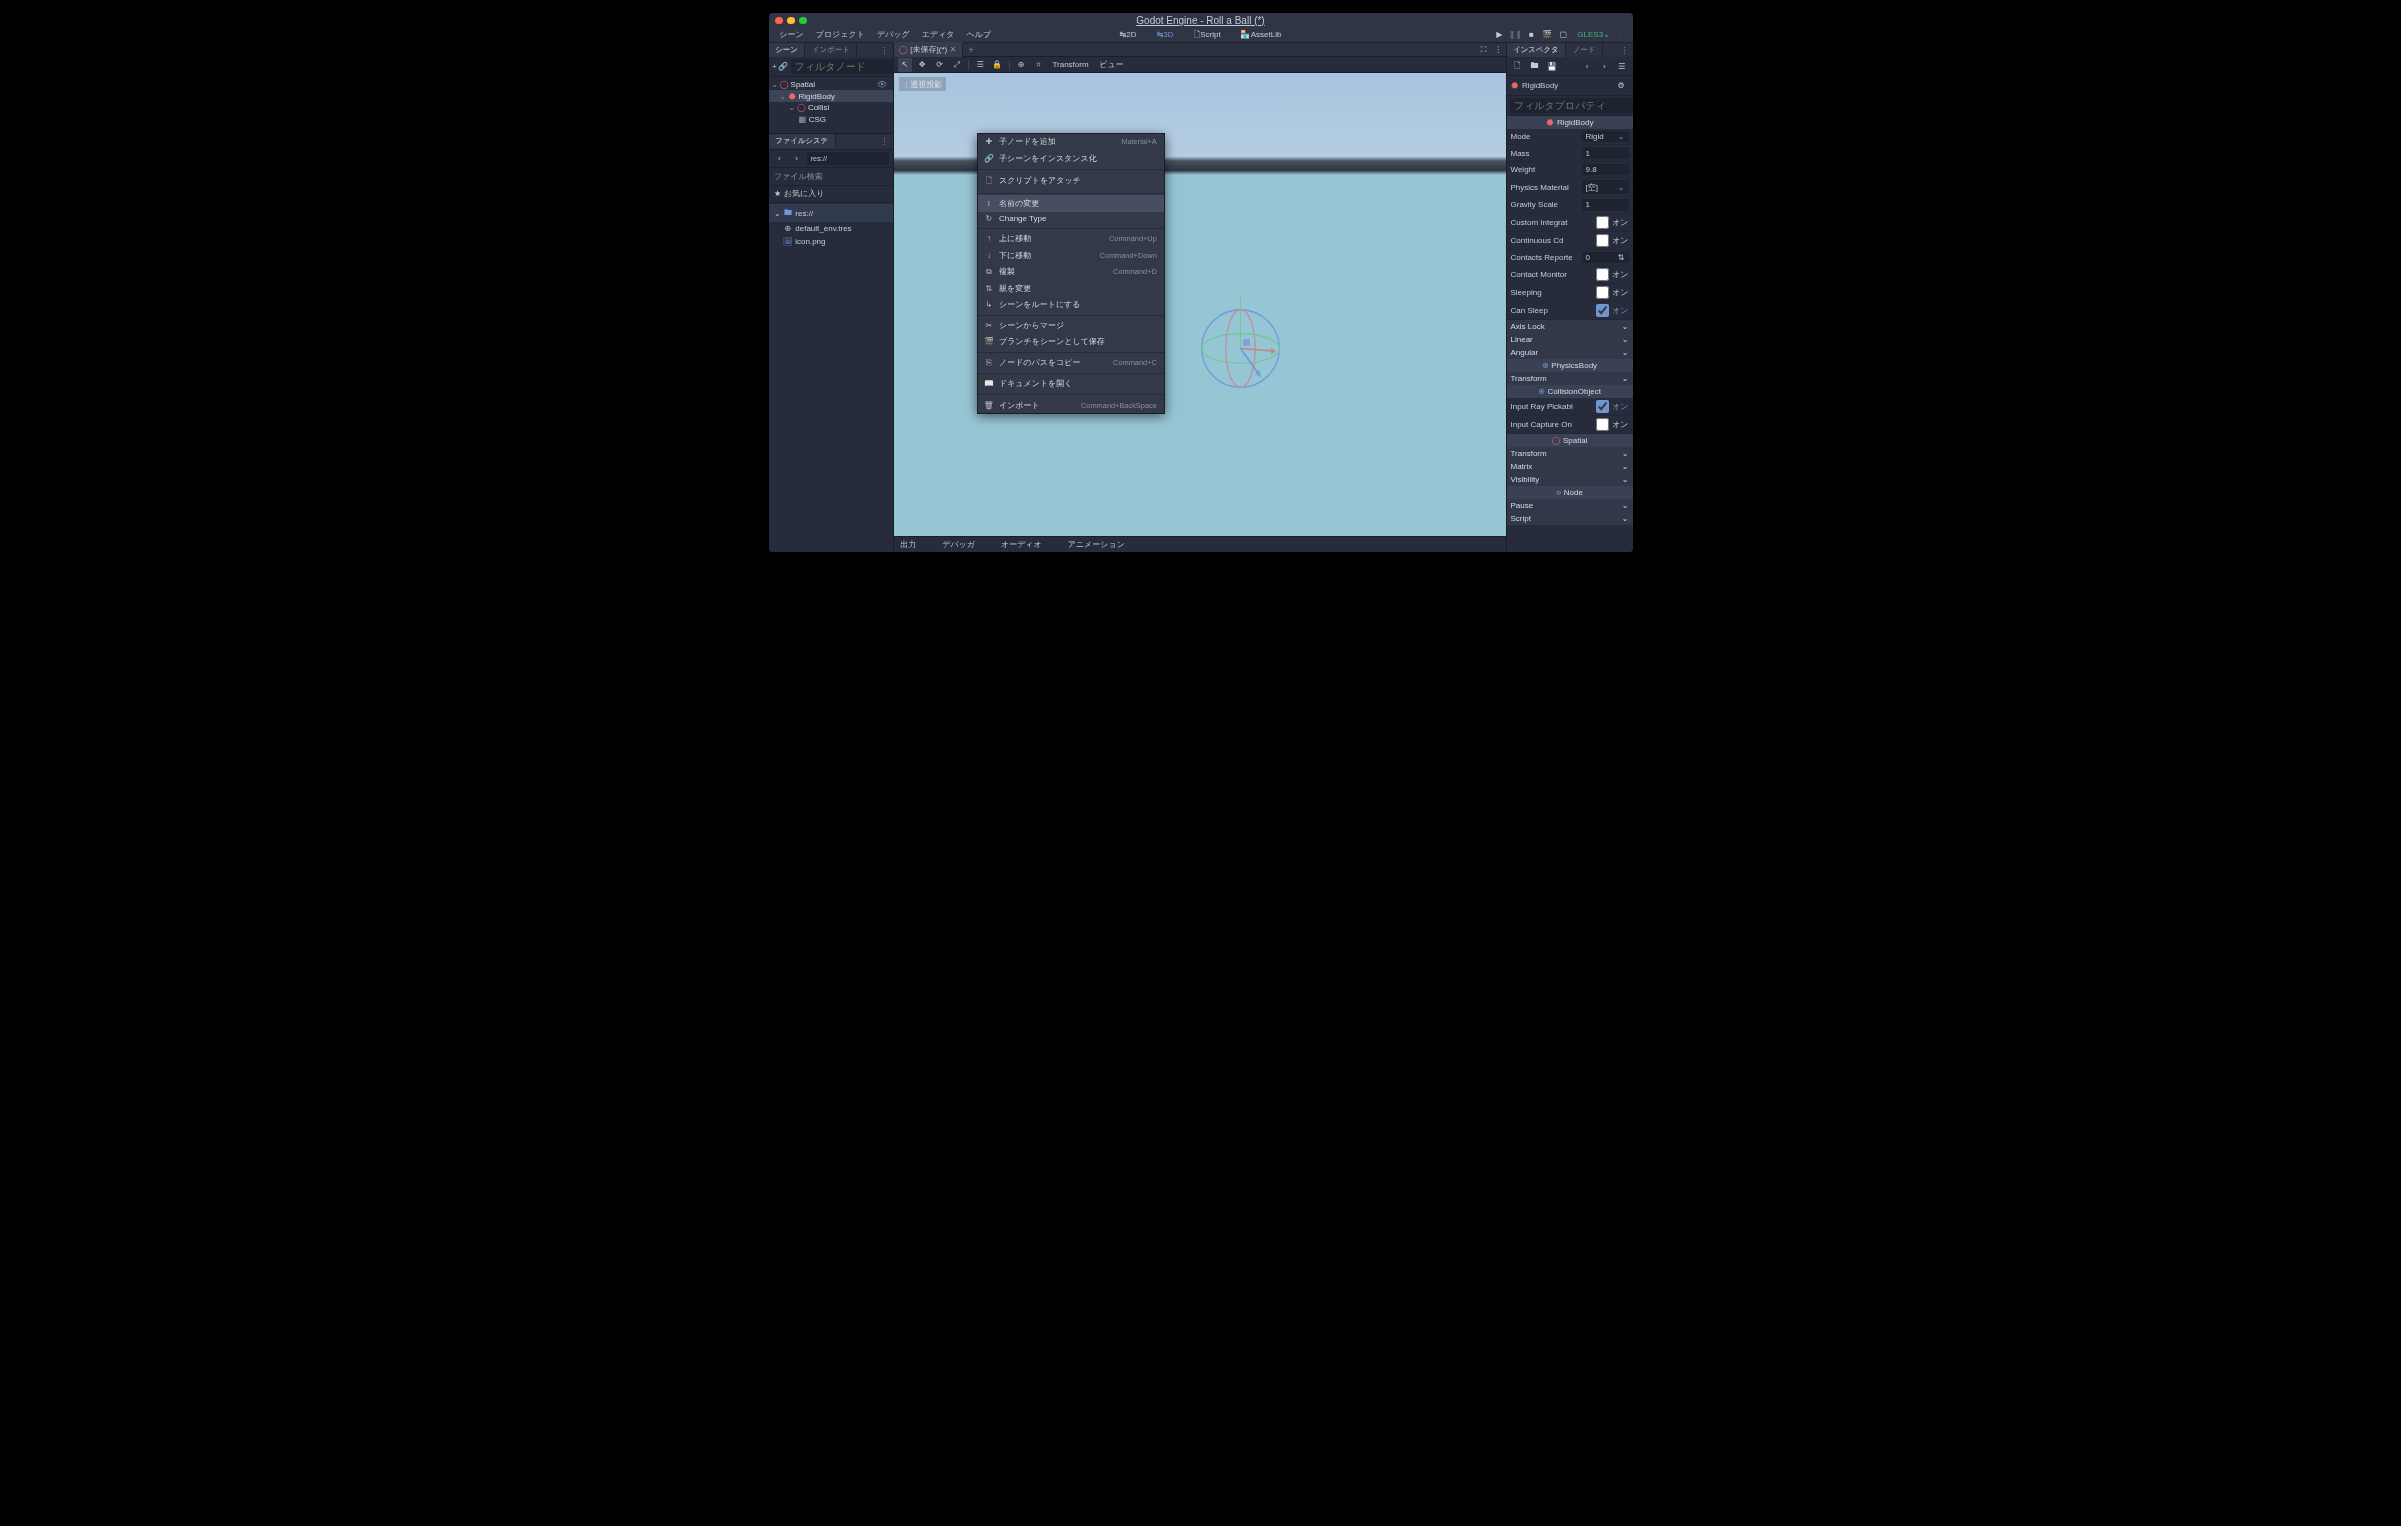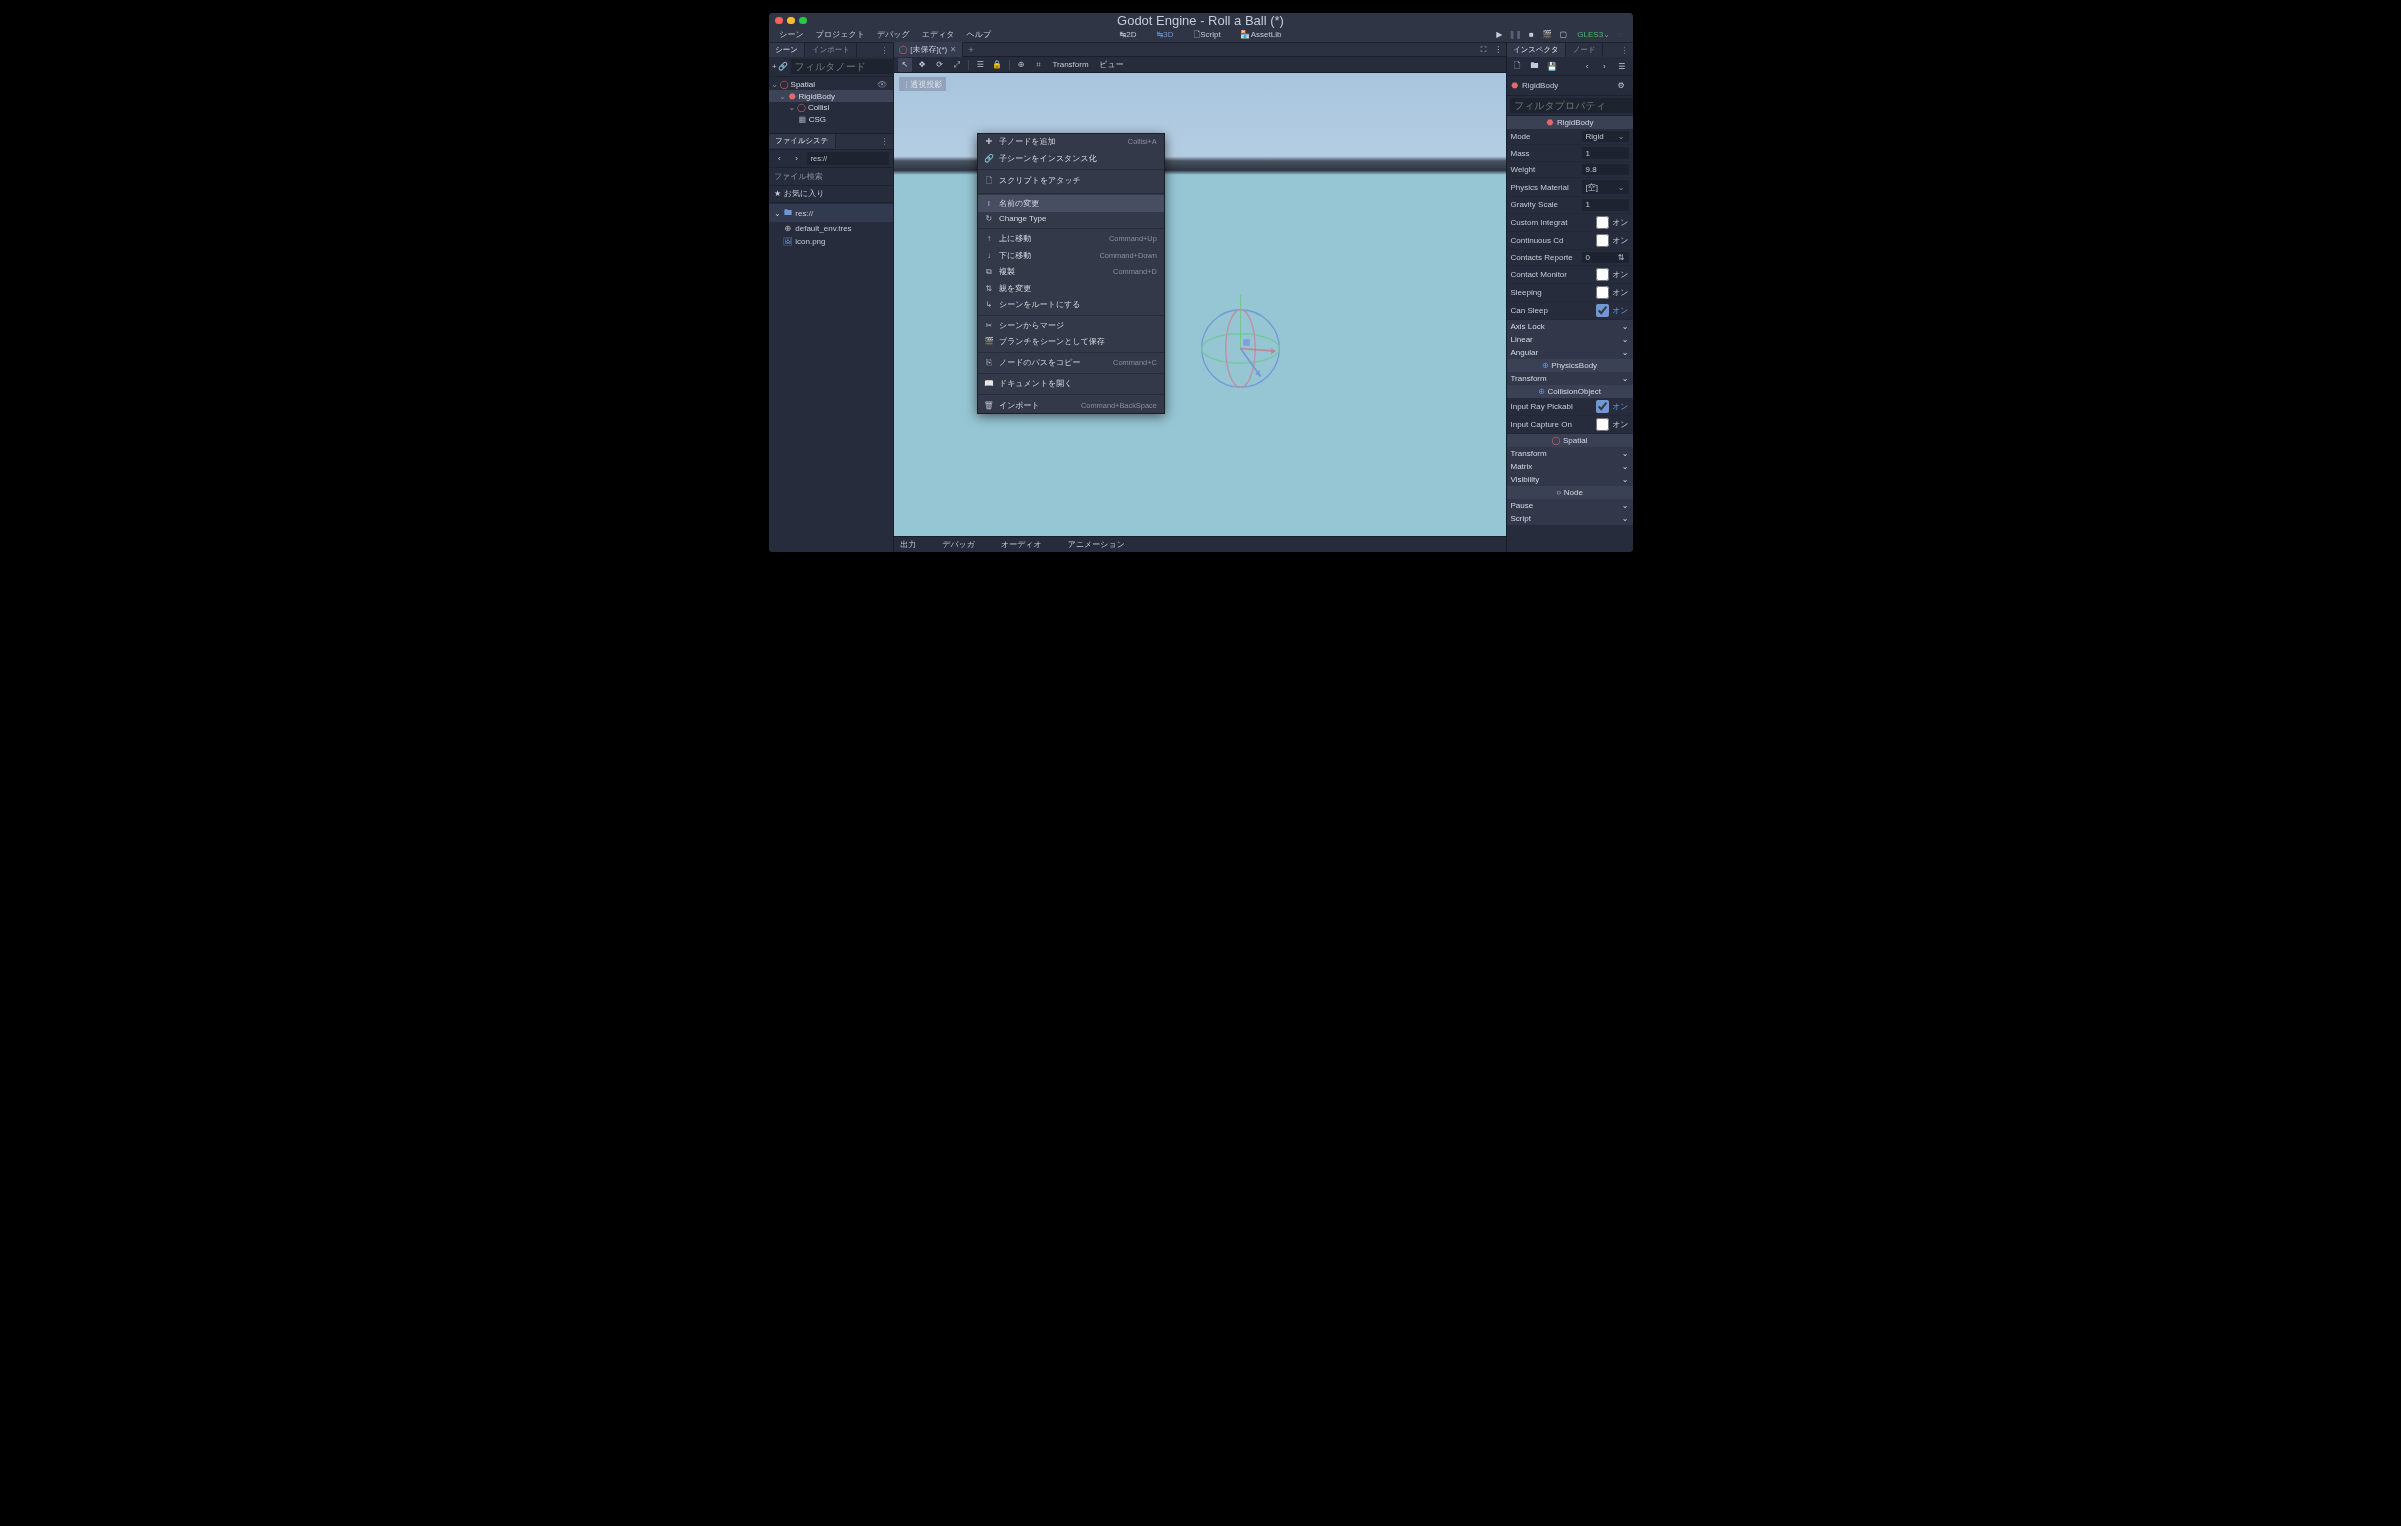--- a/index.html
+++ b/index.html
@@ -2,21 +2,21 @@
 <html><head>
   <meta charset="utf-8">
   <style>
     * { margin: 0; padding: 0; box-sizing: border-box; font-family: -apple-system, "Helvetica Neue", Arial, sans-serif; font-size: 8px; }
     body { background: #000; display: flex; justify-content: center; align-items: flex-start; padding: 13.4px 20px; }
     .window { width: 864px; background: #262c3b; border-radius: 4px; overflow: hidden; box-shadow: 0 6.7px 27px rgba(0,0,0,0.8); }
     .titlebar { height: 14.7px; background: #2f3545; display: flex; align-items: center; padding: 0 6.7px; position: relative; }
     .traffic { display: flex; gap: 4.7px; }
     .traffic span { width: 7.4px; height: 7.4px; border-radius: 50%; display: block; }
     .tf-red { background: #ff5f57; } .tf-yellow { background: #febc2e; } .tf-green { background: #28c840; }
-    .titlebar-title { position: absolute; left: 50%; transform: translateX(-50%); color: #c5cad6; font-size: 13px; }
+    .titlebar-title { position: absolute; left: 50%; transform: translateX(-50%); color: #c5cad6; font-size: 10px; text-decoration: underline; }
     .menubar { height: 14.7px; background: #2f3545; display: flex; align-items: center; padding: 0 5.4px; color: #c5cad6; justify-content: space-between; border-bottom: 0.7px solid #1e2230; }
     .menubar-left, .menubar-center, .menubar-right { display: flex; align-items: center; gap: 1.3px; }
     .menubar-center { position: absolute; left: 50%; transform: translateX(-50%); gap: 9.4px; }
     .menu-item { padding: 1.3px 5.4px; cursor: pointer; font-size: 8px; }
     .menu-item.active { color: #6f97d4; }
     .menu-item.gles { color: #4db36e; padding-right: 1.3px;}
     .menu-item.gles::after { content: "⌄"; color: #4db36e; }
     .icon-btn { width: 14.7px; height: 13.4px; display: inline-flex; align-items: center; justify-content: center; color: #c5cad6; cursor: pointer; }
     .main { display: flex; height: 509px; }
     .left-panel { width: 125px; background: #262c3b; border-right: 0.7px solid #1a1e29; display: flex; flex-direction: column; }
@@ -248,21 +248,21 @@
         <span class="bottom-tab">出力</span>
         <span class="bottom-tab">デバッガ</span>
         <span class="bottom-tab">オーディオ</span>
         <span class="bottom-tab">アニメーション</span>
       </div>
 
       <div class="context-menu">
         <div class="ctx-item">
           <span class="ctx-icon">✚</span>
           <span>子ノードを追加</span>
-          <span class="ctx-shortcut">Collisi+A</span>
+          <span class="ctx-shortcut">Material+A</span>
         </div>
         <div class="ctx-item">
           <span class="ctx-icon">🔗</span>
           <span>子シーンをインスタンス化</span>
         </div>
         <div class="ctx-sep"></div>
         <div class="ctx-item">
           <span class="ctx-icon">🗋</span>
           <span>スクリプトをアタッチ</span>
         </div>

